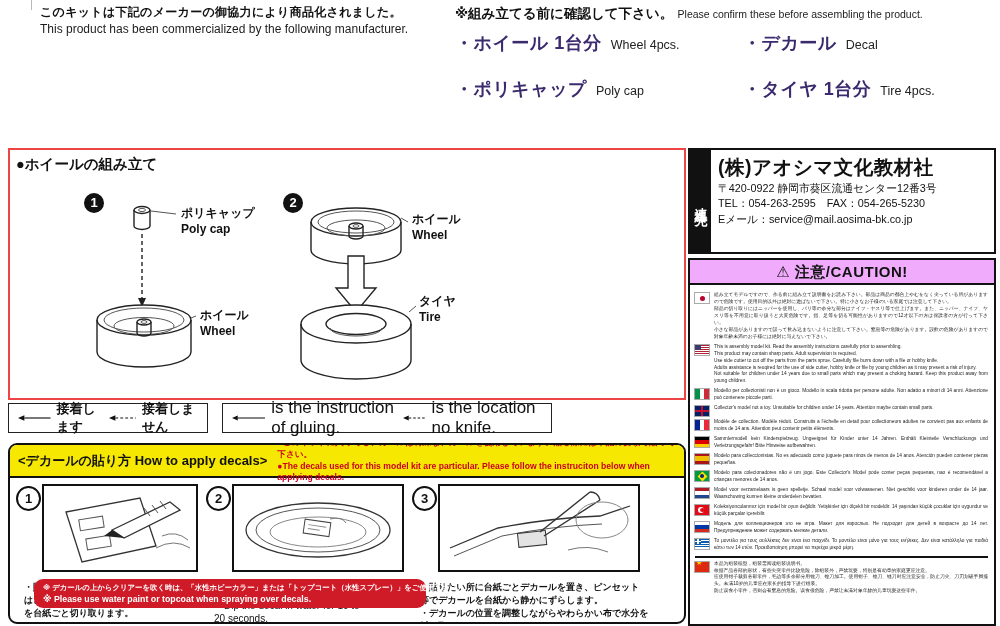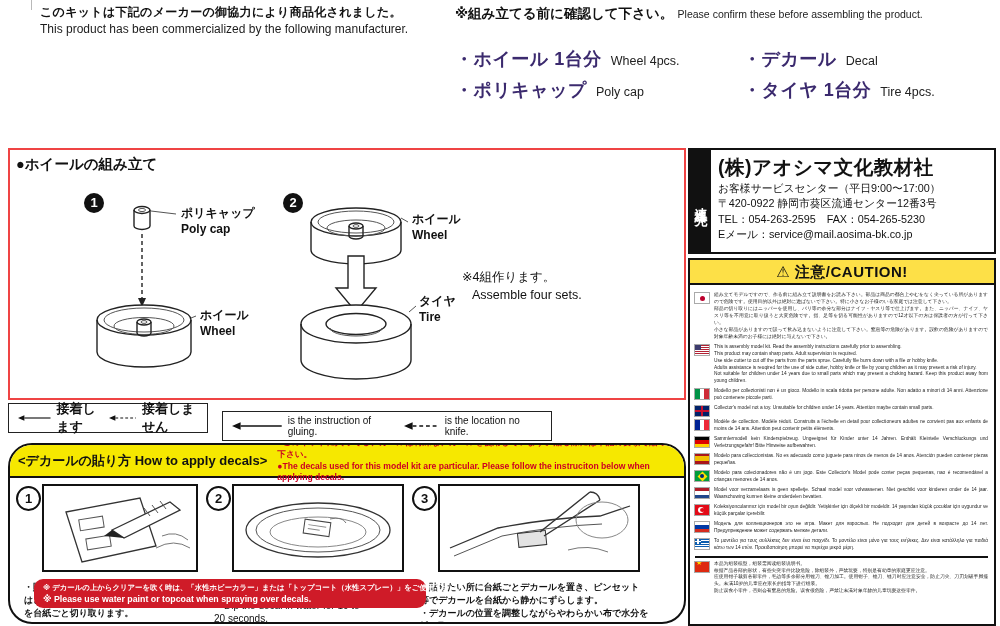--- a/index.html
+++ b/index.html
@@ -17,44 +17,44 @@
   #corner-mark{left:31px;top:0;width:1px;height:10px;background:#b9b9b9;}
 
   
   #set-contents{left:455px;top:4px;width:542px;}
   .confirm-line{white-space:nowrap;}
   .confirm-line .jp{font-size:13.5px;font-weight:bold;}
   .confirm-line .en{font-size:10.5px;color:#1c1c1c;}
   .black-bar{background:#000;color:#fff;width:447px;height:20px;display:flex;align-items:center;gap:12px;padding-left:7px;margin-top:3px;box-sizing:border-box;}
   .black-bar .jp{font-size:13.5px;font-weight:bold;letter-spacing:.5px;}
   .black-bar .en{font-size:10.5px;font-weight:bold;}
-  .contents-grid{display:grid;grid-template-columns:288px auto;row-gap:7px;margin-top:24px;}
+  .contents-grid{display:grid;grid-template-columns:288px auto;row-gap:22px;margin-top:8px;}
   .content-item{display:flex;align-items:baseline;gap:9px;}
   .content-item .jp{color:#3b2a6e;font-weight:bold;font-size:18px;letter-spacing:.5px;}
   .content-item .en{color:#222;font-size:12.5px;}
 
   
   #assembly-box{left:8px;top:148px;width:674px;height:248px;border:2px solid #ef4444;box-sizing:content-box;}
   #assembly-title{font-size:14.5px;font-weight:bold;margin:5px 0 0 6px;}
   .numbadge{position:absolute;width:20px;height:20px;border-radius:50%;background:#111;color:#fff;text-align:center;line-height:20px;font-size:13px;font-weight:bold;}
   .plabel{position:absolute;font-size:12px;line-height:1.3;color:#111;font-weight:bold;}
   .plabel .en{font-size:12px;}
   #assembly-note{position:absolute;left:452px;top:118px;font-size:12.5px;line-height:1.45;}
   #assembly-note .en{margin-left:10px;}
   svg .ln{fill:none;stroke:#222;stroke-width:1.4;}
   svg .lt{fill:none;stroke:#555;stroke-width:1;}
   svg .fw{fill:#fff;stroke:#222;stroke-width:1.4;}
 
   
   .legend{border:1.5px solid #222;height:30px;display:flex;align-items:center;gap:6px;padding:0 9px;box-sizing:border-box;background:#fff;}
   #glue-legend-jp{left:8px;top:403px;width:200px;font-size:13px;font-weight:bold;}
-  #glue-legend-en{left:222px;top:403px;width:330px;font-size:10px;margin-top:8px;}
-
-  
-  #decal-box{left:8px;top:443px;width:674px;height:177px;border:2px solid #111;border-radius:24px;overflow:hidden;box-sizing:content-box;background:#fff;}
+  #glue-legend-en{left:222px;top:403px;width:330px;font-size:17px;}
+
+  
+  #decal-box{left:8px;top:443px;width:674px;height:177px;border:2px solid #111;border-radius:9px;overflow:hidden;box-sizing:content-box;background:#fff;}
   #decal-header{background:#f6e800;height:33px;display:flex;align-items:center;gap:10px;padding:0 8px;border-bottom:2px solid #111;box-sizing:border-box;}
   #decal-header .title{font-size:13px;font-weight:bold;white-space:nowrap;}
   #decal-header .notes{color:#cc0022;font-size:8.6px;font-weight:bold;line-height:1.35;}
   #decal-steps{display:flex;gap:8px;padding:6px 6px 0 6px;}
   .dstep{position:relative;}
   .dstep .circled{position:absolute;left:0;top:2px;width:21px;height:21px;border:2px solid #111;border-radius:50%;background:#fff;text-align:center;line-height:21px;font-size:13px;font-weight:bold;}
   .dstep .illus{border:2px solid #111;background:#fff;margin-left:26px;}
   .dstep .txt{margin:5px 0 0 8px;}
   .step-jp{font-size:9px;font-weight:bold;line-height:1.45;white-space:pre-line;}
   .step-en{font-size:10px;line-height:1.3;white-space:pre-line;margin-top:5px;}
@@ -64,21 +64,21 @@
 
   
   #contact-box{left:688px;top:148px;width:304px;height:102px;border:2px solid #111;display:flex;box-sizing:content-box;}
   #contact-side{width:21px;background:#111;color:#fff;writing-mode:vertical-rl;text-orientation:upright;display:flex;align-items:center;justify-content:center;font-size:13px;font-weight:bold;letter-spacing:3px;}
   #contact-main{flex:1;padding:4px 6px 0 7px;}
   #company-name{font-size:19.5px;font-weight:bold;letter-spacing:.5px;white-space:nowrap;}
   .contact-line{font-size:10.8px;line-height:1.42;white-space:nowrap;}
 
   
   #caution-box{left:688px;top:258px;width:304px;height:364px;border:2px solid #111;box-sizing:content-box;background:#fff;}
-  #caution-header{background:#fde047;border-bottom:2px solid #111;height:23px;text-align:center;font-size:15px;font-weight:bold;line-height:23px;letter-spacing:.5px;}
+  #caution-header{background:#f0abfc;border-bottom:2px solid #111;height:23px;text-align:center;font-size:15px;font-weight:bold;line-height:23px;letter-spacing:.5px;}
   #caution-items{padding:4px 6px 0 5px;}
   .citem{display:flex;gap:5px;margin:3px 0;align-items:flex-start;}
   .ctext{font-size:4.8px;line-height:1.45;color:#1d1d1d;text-align:justify;white-space:pre-line;flex:1;}
   .cdivider{border-top:2px solid #111;margin:4px 0 3px 0;}
   .flag{width:14px;height:10px;flex:none;position:relative;margin-top:1px;outline:.5px solid #aaa;overflow:hidden;}
   .flag-jp{background:#fff;}
   .flag-jp::after{content:"";position:absolute;left:4.5px;top:2.5px;width:5px;height:5px;border-radius:50%;background:#bc002d;}
   .flag-us{background:repeating-linear-gradient(180deg,#b22234 0 1px,#fff 1px 2px);}
   .flag-us::after{content:"";position:absolute;left:0;top:0;width:6px;height:5px;background:#3c3b6e;}
   .flag-it{background:linear-gradient(90deg,#009246 0 33%,#fff 33% 67%,#ce2b37 67%);}
@@ -201,24 +201,20 @@
     <div class="en">Wheel</div>
   </div>
   <div class="plabel" style="left:402px;top:62px;">
     <div>ホイール</div>
     <div class="en">Wheel</div>
   </div>
   <div class="plabel" style="left:409px;top:144px;">
     <div>タイヤ</div>
     <div class="en">Tire</div>
   </div>
-  <div id="assembly-note">
-    <div>※4組作ります。</div>
-    <div class="en">Assemble four sets.</div>
-  </div>
 </div>
 
 <div class="abs legend" id="glue-legend-jp">
   <svg width="46" height="10" viewBox="0 0 46 10">
     <polygon points="0,5 9,1 9,9" fill="#111"></polygon>
       <line x1="9" y1="5" x2="46" y2="5" stroke="#111" stroke-width="1.6"></line>
   </svg>
   <span>接着します</span>
   <svg width="38" height="10" viewBox="0 0 38 10">
     <polygon points="0,5 9,1 9,9" fill="#111"></polygon>
@@ -315,21 +311,20 @@
   <div id="decal-warning">
     <div class="jp">※ デカールの上からクリアーを吹く時は、「水性ホビーカラー」または「トップコート（水性スプレー）」をご使用下さい。</div>
     <div class="en">※ Please use water paint or topcoat when spraying over decals.</div>
   </div>
 </div>
 
 <div class="abs" id="contact-box">
   <div id="contact-side">連絡先</div>
   <div id="contact-main">
     <div id="company-name">(株)アオシマ文化教材社</div>
-    <div class="contact-line">お客様サービスセンター（平日9:00〜17:00）</div>
     <div class="contact-line">〒420-0922 静岡市葵区流通センター12番3号</div>
     <div class="contact-line">TEL：054-263-2595　FAX：054-265-5230</div>
     <div class="contact-line">Eメール：service@mail.aosima-bk.co.jp</div>
   </div>
 </div>
 
 <div class="abs" id="caution-box">
   <div id="caution-header">
     <span>⚠</span>
     <span>注意/CAUTION!</span>

